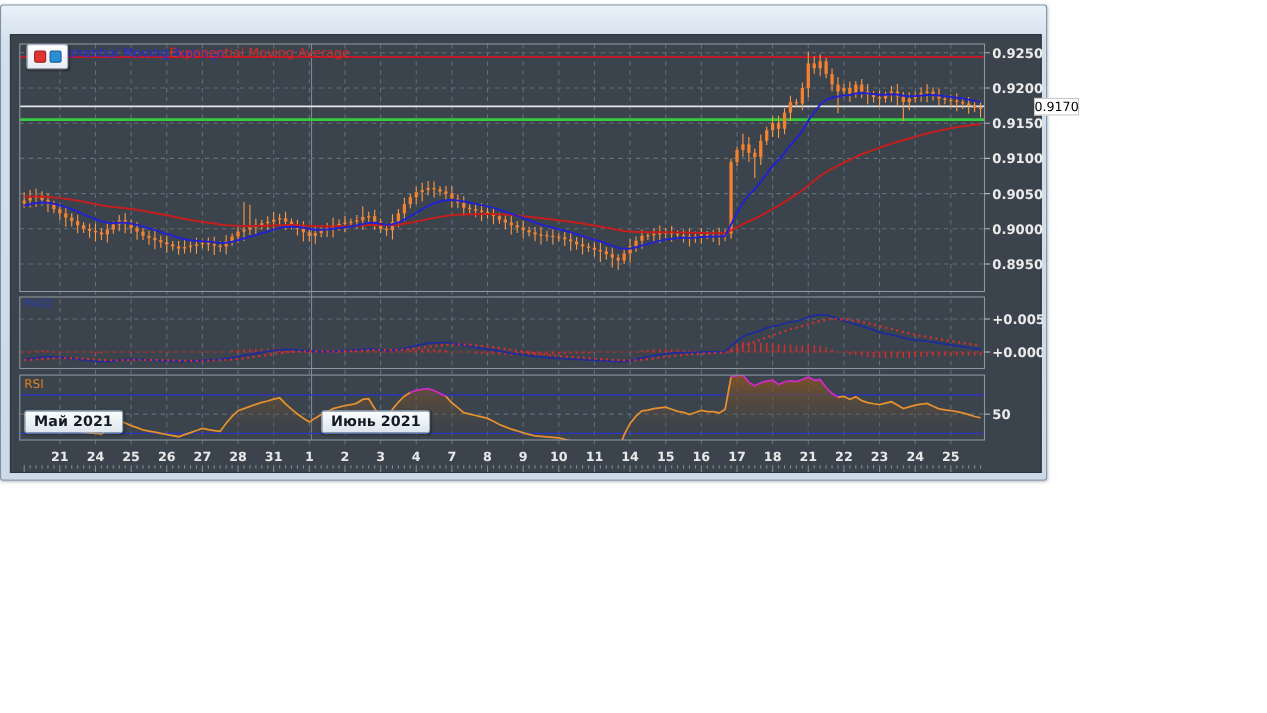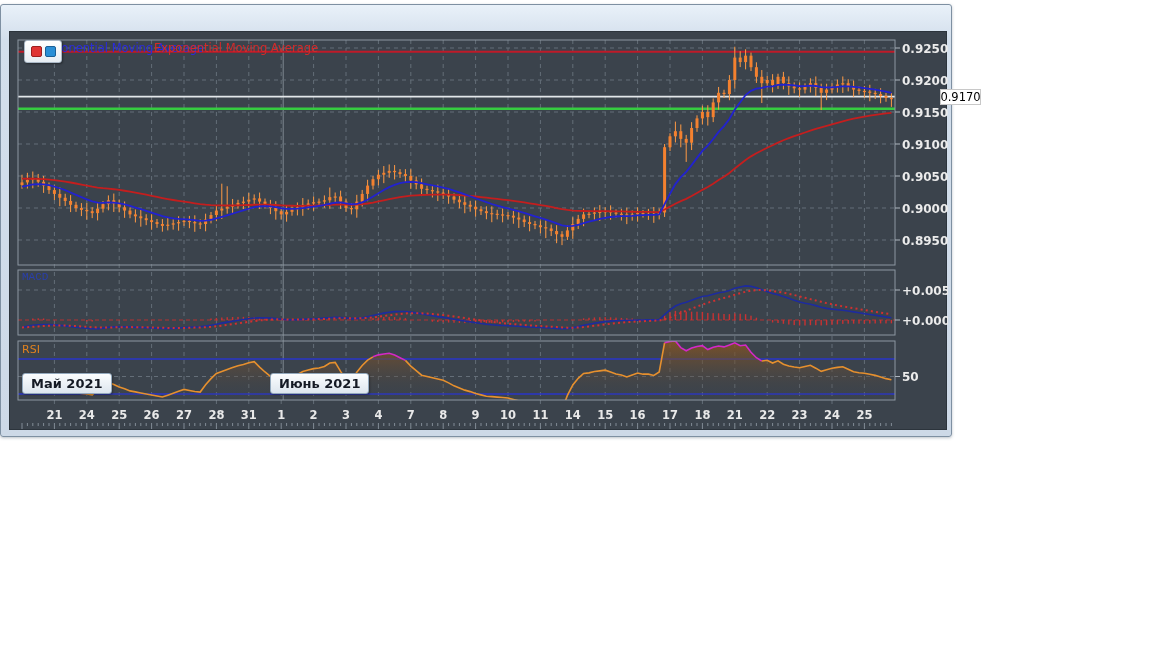--- a/index.html
+++ b/index.html
@@ -38,21 +38,21 @@
   .sq.blue { background:#2a8fd6; border:1px solid #1b5f95; }
 
   .pane-label { position:absolute; font-size:11px; z-index:3; }
   .macd-label { left:12px; top:239px; color:#2a3faa;font-family:Liberation Mono, monospace; }
   .rsi-label  { left:12px; top:311px; color:#e0821f; }
 
   .month-tag { position:absolute; top:341px; height:21px; z-index:4; padding:2px 8px 0 8px;
     background:linear-gradient(180deg,#fbfdfe,#dde6ee); border:1px solid #93a9bd; border-radius:3px;
     font-size:13px; font-weight:bold; color:#141a24; white-space:nowrap; box-shadow:1px 1px 2px rgba(0,0,0,.3); }
   .month-tag.may  { left:12px; }
-  .month-tag.june { left:260px; }
+  .month-tag.june { left:282px; }
 
   .price-box { position:absolute; left:886px; top:57px; width:41px; height:16px; z-index:4;
     background:#ffffff; border:1px solid #c8c8c8; font-size:11.5px; color:#000;
     display:flex; align-items:center; justify-content:center;margin-left:44px; }
 
   svg text { font-family:"DejaVu Sans", sans-serif; }
   text.ax   { font-size:12px; font-weight:bold; fill:#ebebeb; }
   text.dt   { font-size:11.5px; font-weight:bold; fill:#e9e9e9; }
 </style>
 </head>

